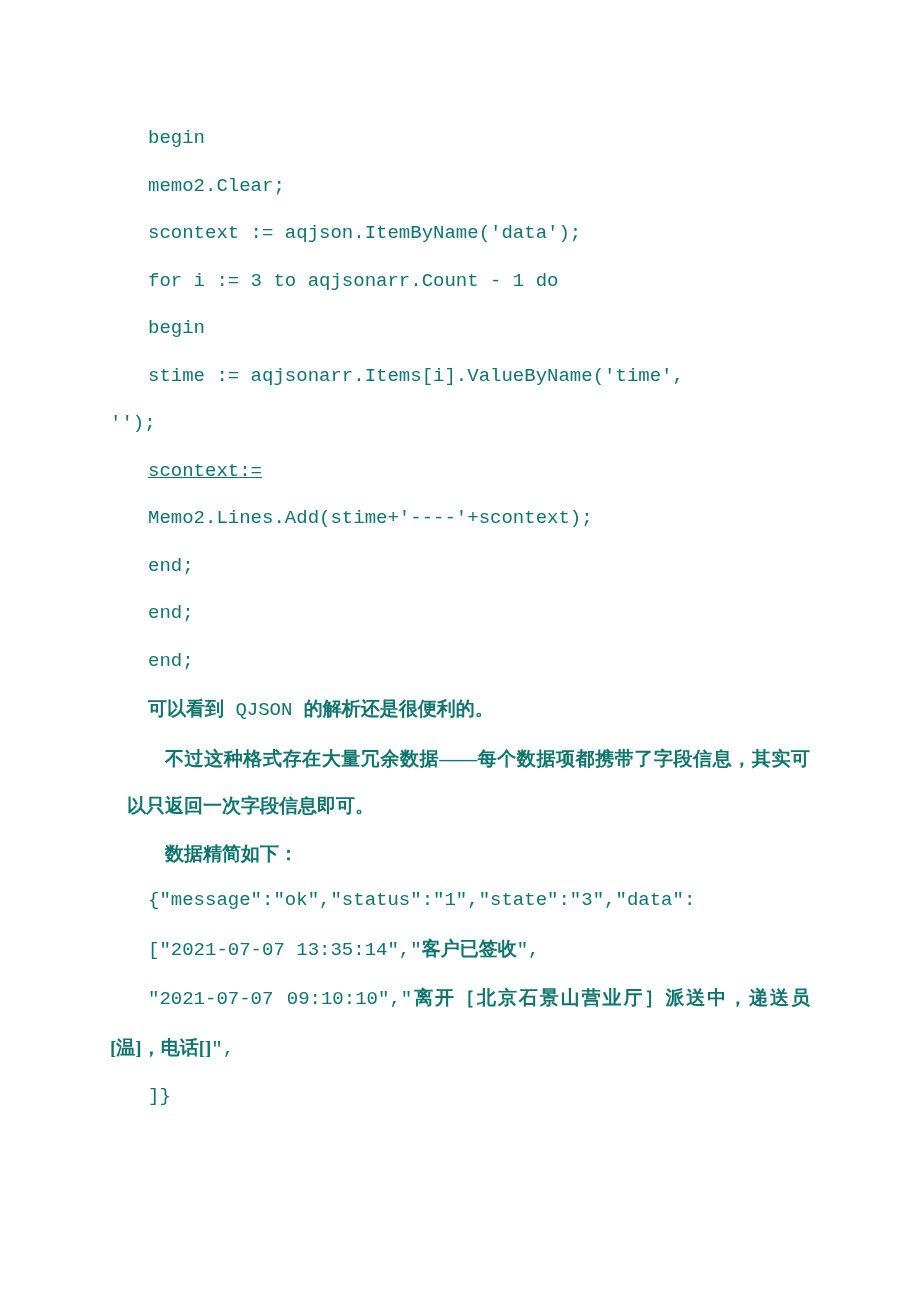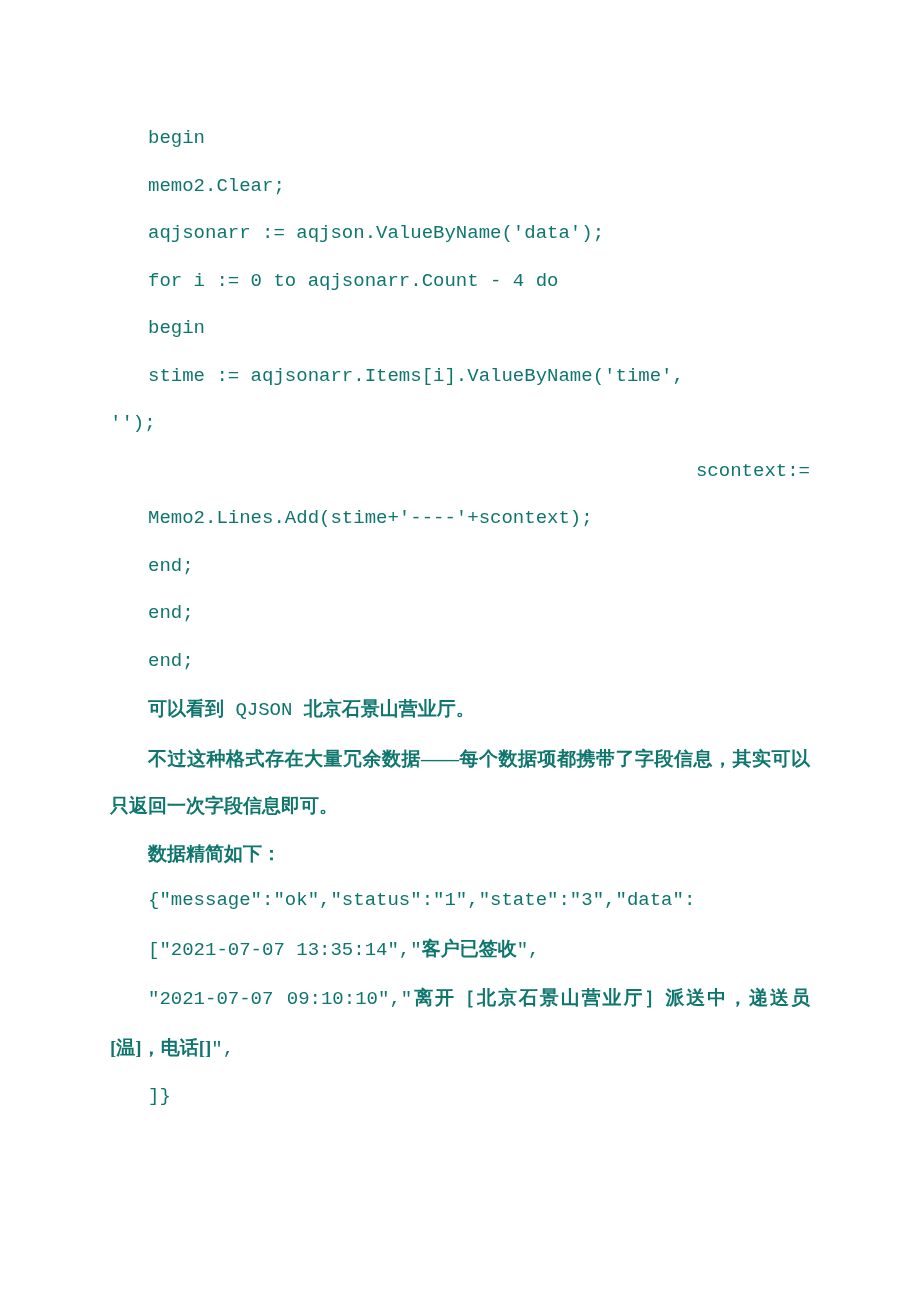--- a/index.html
+++ b/index.html
@@ -33,61 +33,63 @@
     .justified {
       font-family: "Courier New", monospace;
       display: flex;
       justify-content: space-between;
       padding-left: 2em;
       align-items: flex-end;
     }
     .justified2 {
       font-family: "Courier New", monospace;
       display: flex;
-      justify-content: flex-end;
+      justify-content: flex-start;
       padding-left: 2em;
+      text-decoration: underline;
     }
     .text-line {
       font-family: "SimSun", "宋体", serif;
       text-indent: 2em;
+      margin-left: 17px;
     }
     .mixed-line {
       text-indent: 2em;
     }
     .mono {
       font-family: "Courier New", monospace;
     }
     .cn {
       font-family: "SimSun", "宋体", serif;
       font-weight: bold;
     }
   </style>
 </head>
 <body>
 
 <div class="content">
   <div class="code-line">begin</div>
   <div class="code-line">memo2.Clear;</div>
-  <div class="code-line">aqjsonarr := aqjson.ValueByName('data');</div>
-  <div class="code-line">for i := 0 to aqjsonarr.Count - 4 do</div>
+  <div class="code-line">scontext := aqjson.ItemByName('data');</div>
+  <div class="code-line">for i := 3 to aqjsonarr.Count - 1 do</div>
   <div class="code-line">begin</div>
   <div class="justified">
     <span>stime  :=  aqjsonarr.Items[i].ValueByName('time',</span>
   </div>
   <div class="code-line-noindent">'');</div>
   <div class="justified2">
     <span>scontext</span>
     <span>:=</span>
   </div>
   <div class="code-line">Memo2.Lines.Add(stime+'----'+scontext);</div>
   <div class="code-line">end;</div>
   <div class="code-line">end;</div>
   <div class="code-line">end;</div>
   <div class="mixed-line">
-    <span class="cn">可以看到</span><span class="mono"> QJSON </span><span class="cn">北京石景山营业厅。</span>
+    <span class="cn">可以看到</span><span class="mono"> QJSON </span><span class="cn">的解析还是很便利的。</span>
   </div>
   <div class="text-line cn" style="text-align: justify;">不过这种格式存在大量冗余数据——每个数据项都携带了字段信息，其实可以只返回一次字段信息即可。</div>
   <div class="text-line cn">数据精简如下：</div>
   <div class="code-line">{"message":"ok","status":"1","state":"3","data":</div>
   <div class="mixed-line">
     <span class="mono">["2021-07-07 13:35:14","</span><span class="cn">客户已签收</span><span class="mono">",</span>
   </div>
   <div class="mixed-line" style="text-align: justify;">
     <span class="mono">"2021-07-07 09:10:10","</span><span class="cn">离开［北京石景山营业厅］派送中，递送员[温]，电话[]</span><span class="mono">",</span>
   </div>

